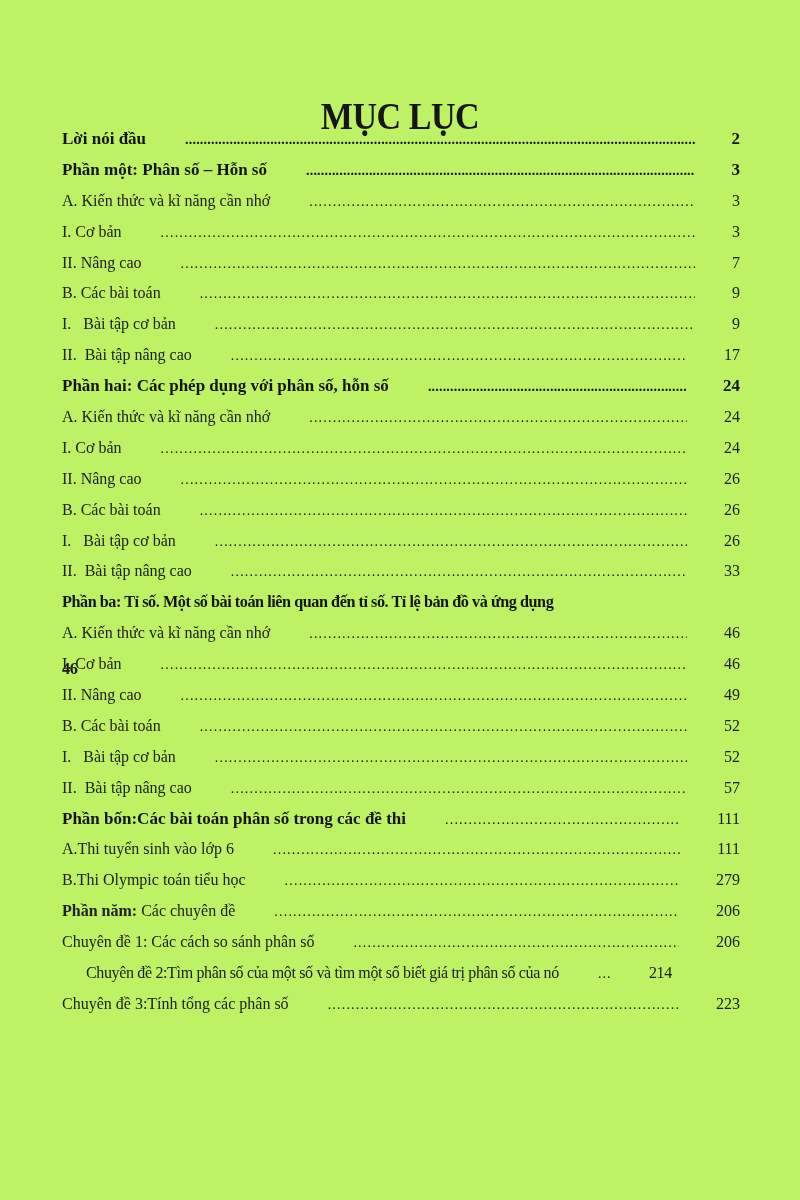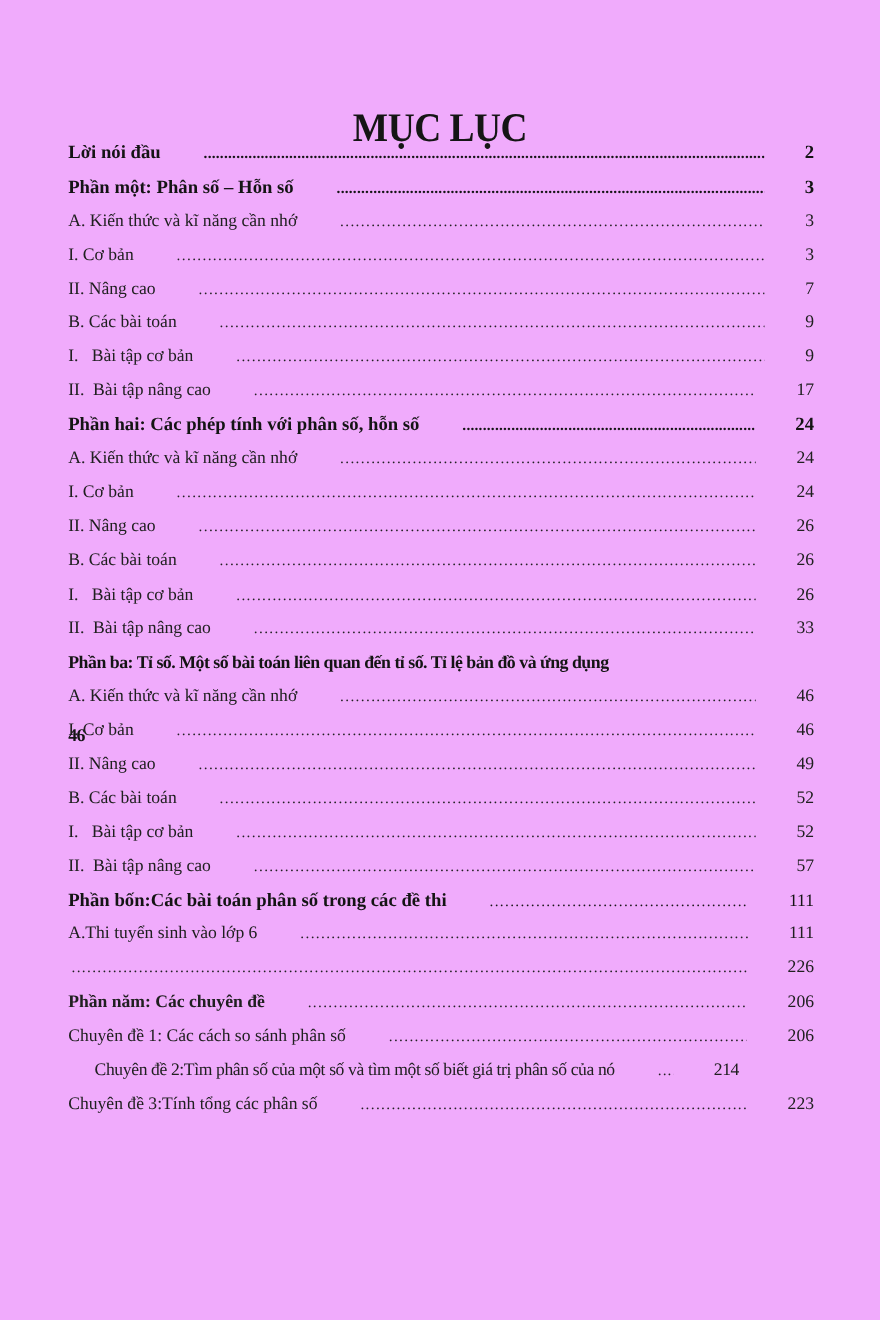--- a/index.html
+++ b/index.html
@@ -12,21 +12,21 @@
       height: 1200px;
       position: relative;
       overflow: hidden;
       font-family: "Liberation Serif", "DejaVu Serif", serif;
       color: #1a1a1a;
     }
     .page {
       position: absolute;
       left: 0; top: 0;
       width: 800px; height: 1200px;
-      background: #f0abfc;
+      background: #bef264;
     }
     .ghost {
       position: absolute;
       color: #e6e6e6;
       font-family: "Liberation Serif", serif;
       font-size: 15px;
       white-space: nowrap;
       pointer-events: none;
     }
     .title {
@@ -139,21 +139,21 @@
       <span class="page-num">9</span>
     </div>
 
     <div class="row">
       <span class="label" style="white-space:pre;">II.  Bài tập nâng cao</span>
       <span class="dots"></span>
       <span class="page-num">17</span>
     </div>
 
     <div class="row bold">
-      <span class="label">Phần hai: Các phép tính với phân số, hỗn số</span>
+      <span class="label">Phần hai: Các phép dụng với phân số, hỗn số</span>
       <span class="dots"></span>
       <span class="page-num">24</span>
     </div>
 
     <div class="row">
       <span class="label">A. Kiến thức và kĩ năng cần nhớ</span>
       <span class="dots"></span>
       <span class="page-num">24</span>
     </div>
 
@@ -234,26 +234,27 @@
       <span class="page-num" style="font-weight:normal; font-size:16px;">111</span>
     </div>
 
     <div class="row">
       <span class="label">A.Thi tuyển sinh vào lớp 6</span>
       <span class="dots"></span>
       <span class="page-num">111</span>
     </div>
 
     <div class="row">
-      <span class="dots"></span>
-      <span class="page-num">226</span>
-    </div>
-
-    <div class="row">
-      <span class="label"><span class="b">Phần năm:</span><span style="white-space:pre;font-weight:bold;"> Các chuyên đề</span></span>
+      <span class="label">B.Thi Olympic toán tiểu học</span>
+      <span class="dots"></span>
+      <span class="page-num">279</span>
+    </div>
+
+    <div class="row">
+      <span class="label"><span class="b">Phần năm:</span><span style="white-space:pre;"> Các chuyên đề</span></span>
       <span class="dots"></span>
       <span class="page-num">206</span>
     </div>
 
     <div class="row">
       <span class="label">Chuyên đề 1: Các cách so sánh phân số</span>
       <span class="dots"></span>
       <span class="page-num">206</span>
     </div>
 

